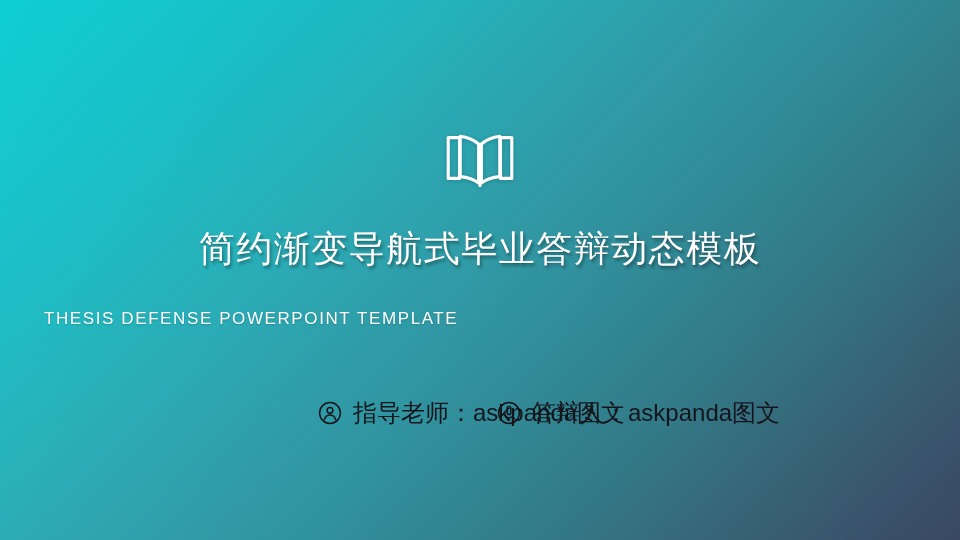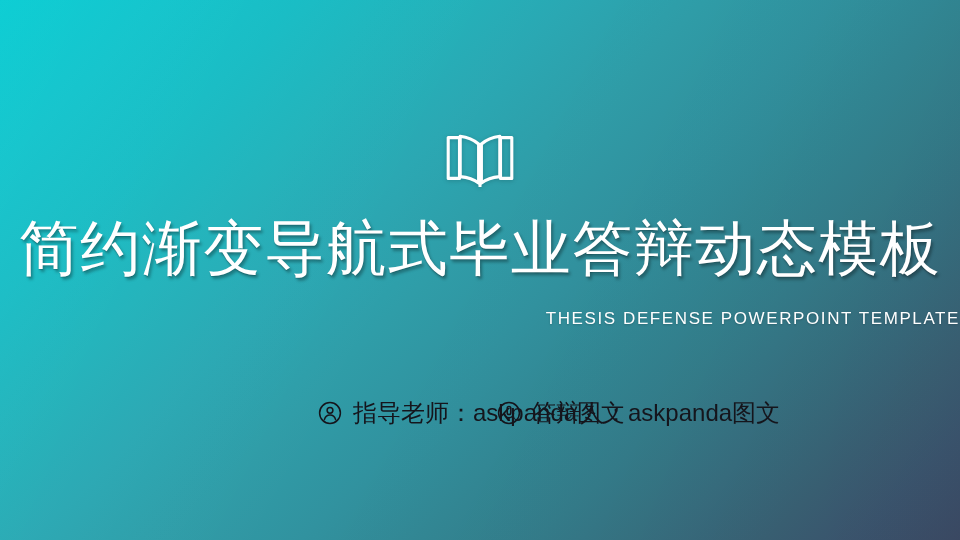--- a/index.html
+++ b/index.html
@@ -77,37 +77,37 @@
   }
 
   
   #main-title {
     position: absolute;
     left: 0;
     right: 0;
     top: 216px;
     text-align: center;
     color: #ffffff;
-    font-size: 60px;
+    font-size: 36px;
     line-height: 66px;
     font-weight: 400;
     letter-spacing: 1.5px;
     white-space: nowrap;
     text-shadow:
       2px 3px 3px rgba(0,0,0,0.30),
       0 1px 1px rgba(0,0,0,0.20);
   }
 
   
   #subtitle {
     position: absolute;
     left: 0;
     right: 0;
     top: 307px;
-    text-align: right;
+    text-align: left;
     color: #ffffff;
     font-size: 17px;
     line-height: 24px;
     font-weight: 400;
     letter-spacing: 1.6px;
     white-space: nowrap;
     text-shadow: 0 1px 2px rgba(0,0,0,0.18);
     margin-left: 44px;
   }
 

